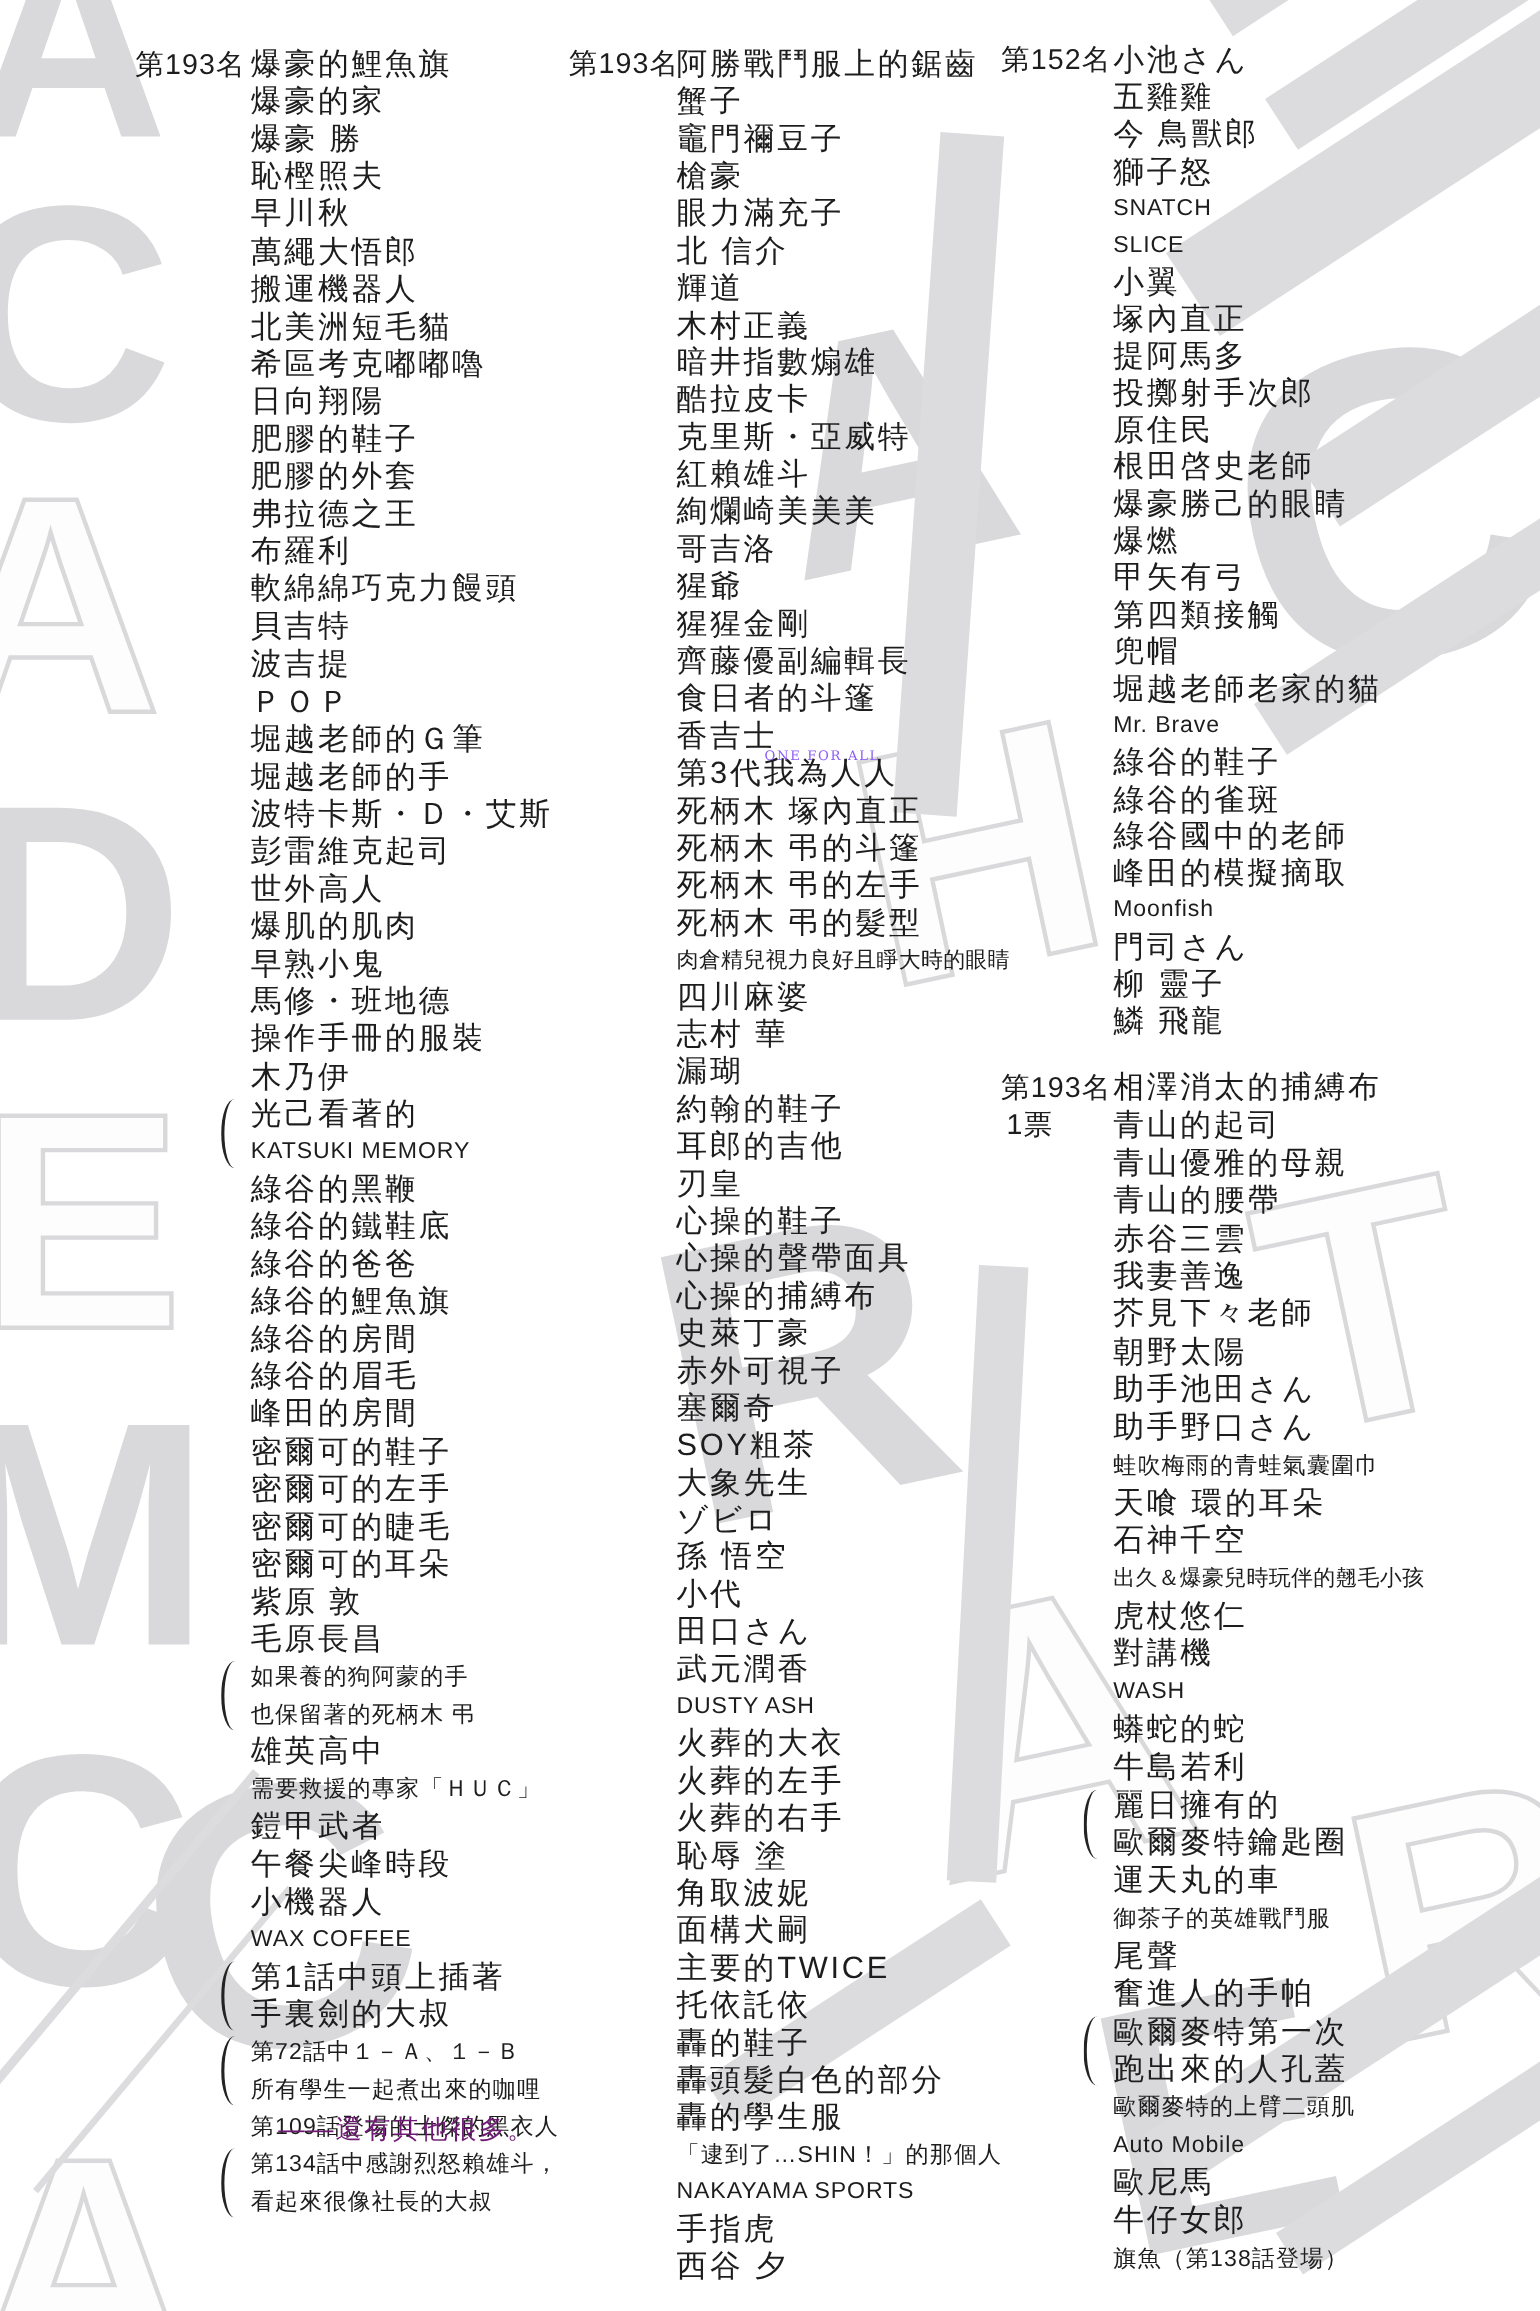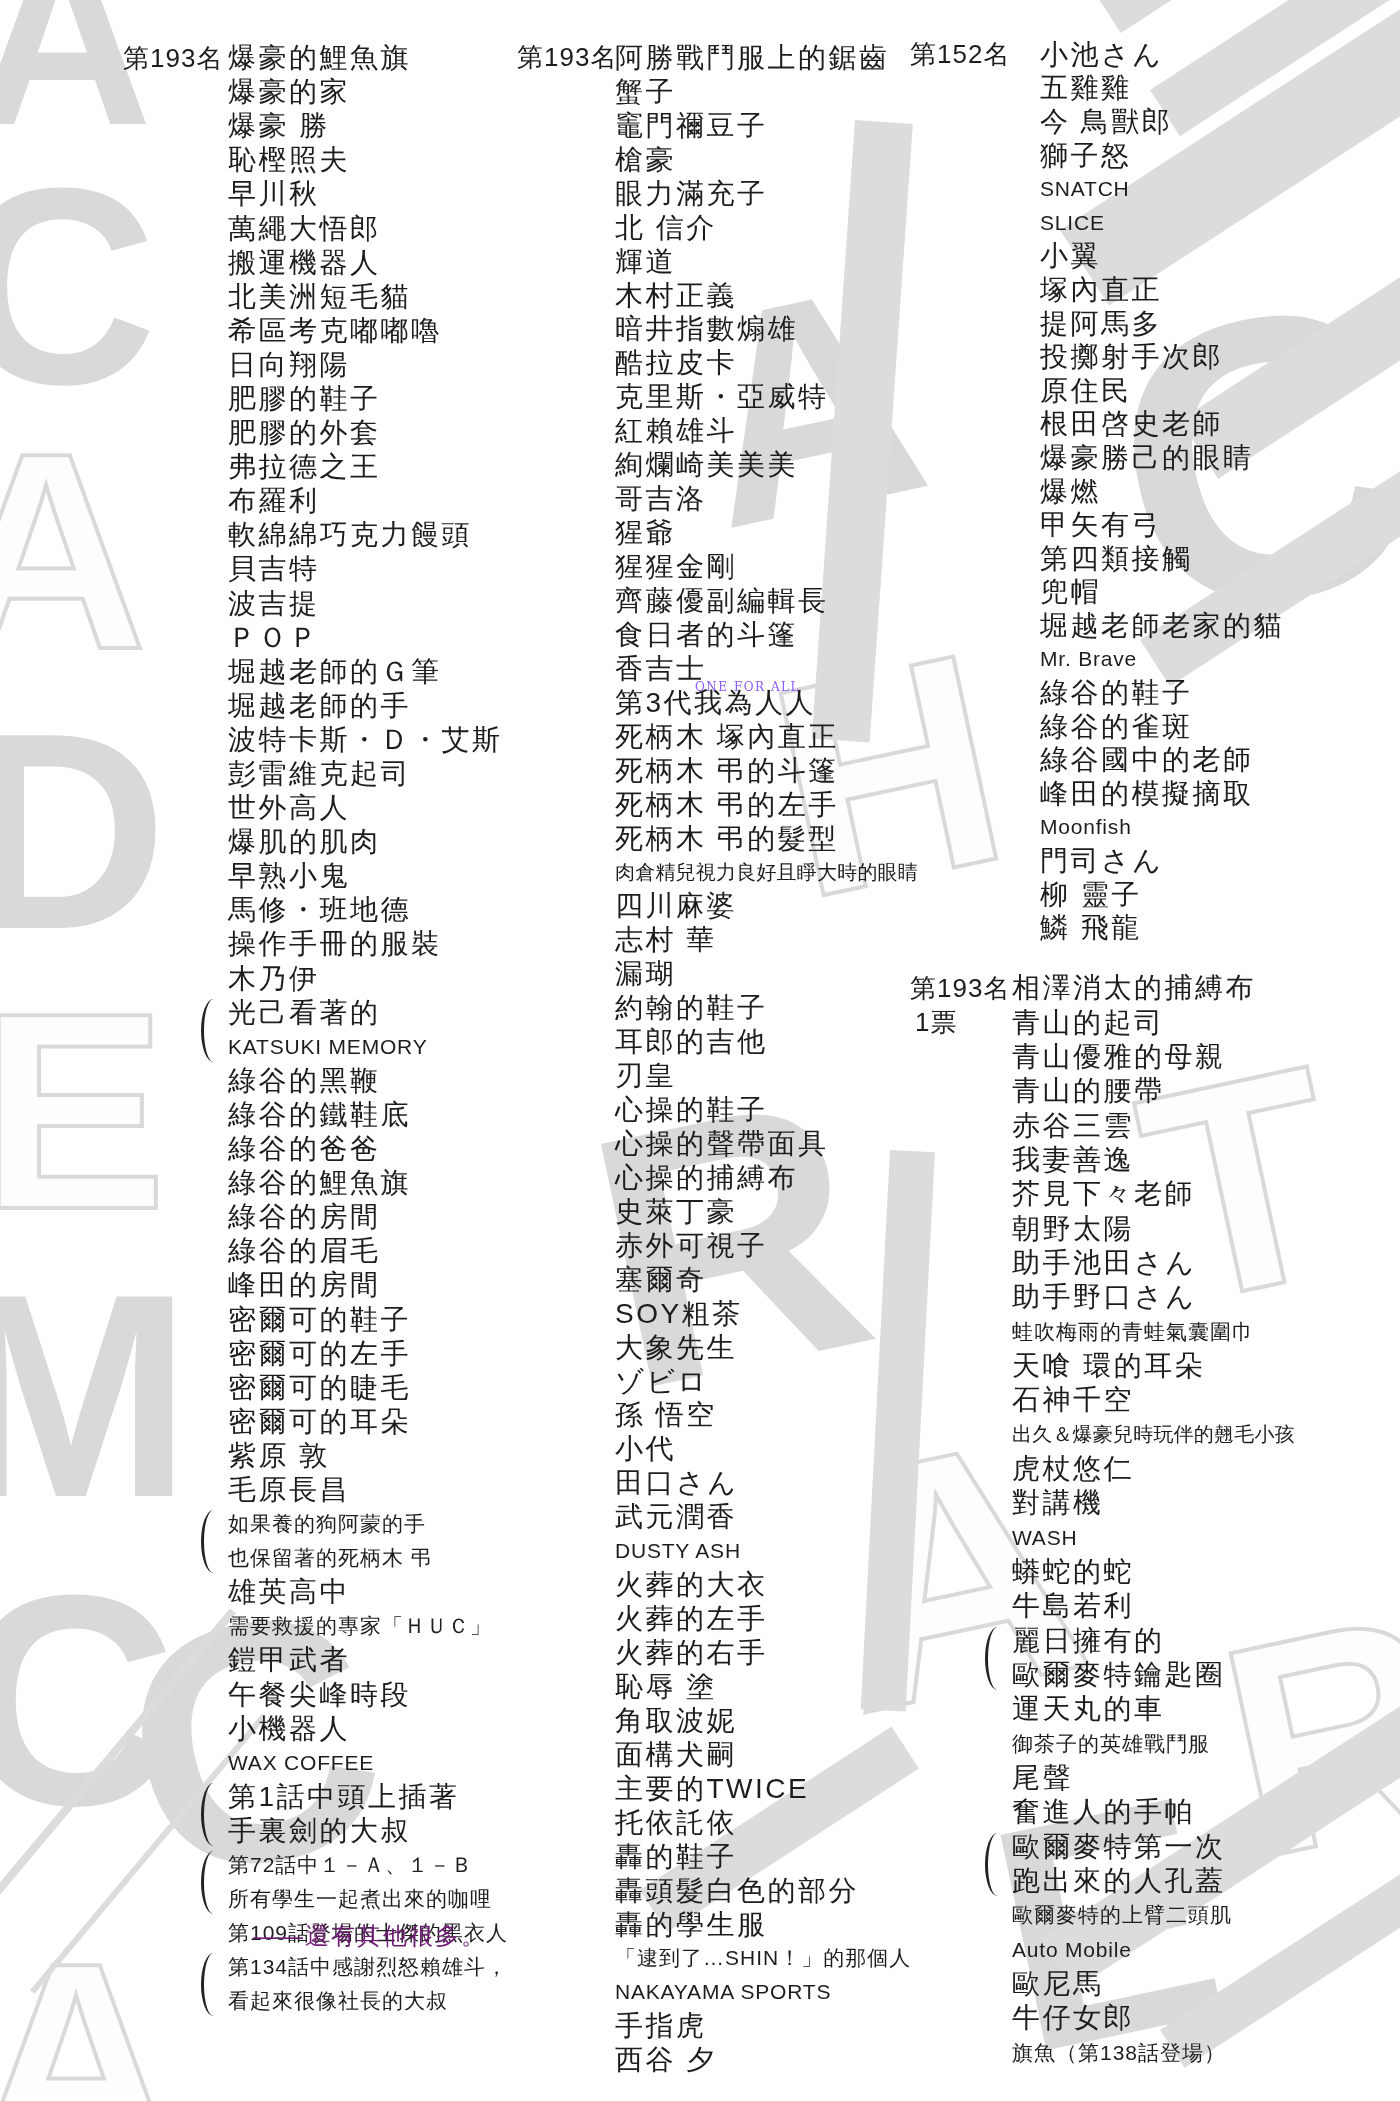--- a/index.html
+++ b/index.html
@@ -431,21 +431,21 @@
         <div class="row">
           <span class="t">手指虎</span>
         </div>
         <div class="row">
           <span class="t">西谷 夕</span>
         </div>
       </div>
       <div class="col-header" style="left: 910px; top: 38px; --rh: 33.6px;">
         <div class="hline">第152名</div>
       </div>
-      <div class="col-rows" style="left: 1012px; top: 38px; margin-left: 28px; --rh: 33.6px;">
+      <div class="col-rows" style="left: 1012px; top: 38px; --rh: 33.6px;">
         <div class="row">
           <span class="t">小池さん</span>
         </div>
         <div class="row">
           <span class="t">五雞雞</span>
         </div>
         <div class="row">
           <span class="t">今 鳥獸郎</span>
         </div>
         <div class="row">

